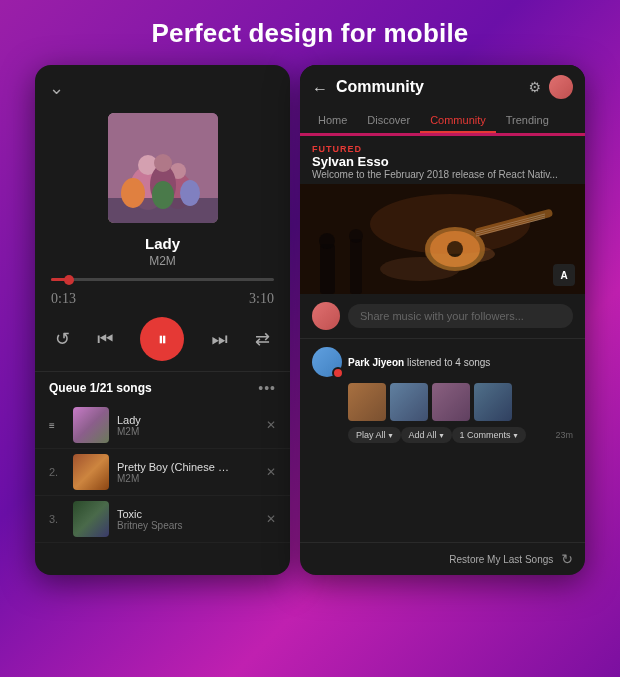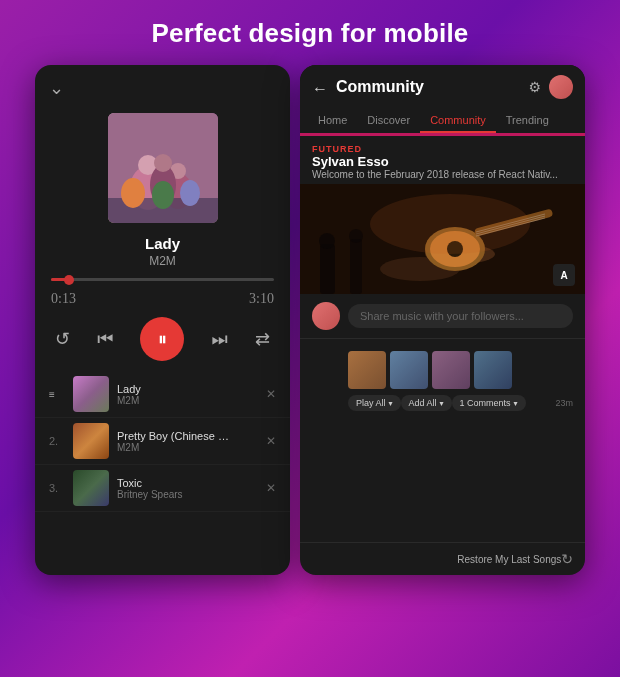--- a/index.html
+++ b/index.html
@@ -385,21 +385,21 @@
       font-size: 9px;
       margin-left: auto;
     }
     .restore-row {
       margin-top: auto;
       display: flex;
       justify-content: flex-end;
       align-items: center;
       padding: 8px 12px;
       border-top: 1px solid #2a2a2a;
-      gap: 0;
+      gap: 8px;
     }
     .restore-text {
       color: #aaa;
       font-size: 10px;
     }
     .restore-icon {
       color: #888;
       font-size: 14px;
     }
   </style>
@@ -456,20 +456,24 @@
     <div class="controls-row">
       <span class="ctrl-icon">↺</span>
       <span class="ctrl-icon">⏮</span>
       <div class="play-btn">
         <span>⏸</span>
       </div>
       <span class="ctrl-icon">⏭</span>
       <span class="ctrl-icon">⇄</span>
     </div>
 
+    <div class="queue-header">
+      <span class="queue-title">Queue 1/21 songs</span>
+      <span class="queue-dots">•••</span>
+    </div>
 
     <div class="queue-list">
 
       <div class="queue-item">
         <span class="queue-num-icon">≡</span>
         <div class="queue-thumb queue-thumb-1"></div>
         <div class="queue-info">
           <div class="queue-song">Lady</div>
           <div class="queue-artist">M2M</div>
         </div>
@@ -558,20 +562,29 @@
       </div>
       <div class="featured-logo">A</div>
     </div>
 
     <div class="share-row">
       <div class="share-avatar"></div>
       <div class="share-input">Share music with your followers...</div>
     </div>
 
     <div class="activity-row">
+      <div class="activity-user-row">
+        <div class="activity-avatar">
+          <div class="activity-avatar-badge"></div>
+        </div>
+        <div class="activity-text">
+          <span class="activity-name">Park Jiyeon</span>
+          <span> listened to 4 songs</span>
+        </div>
+      </div>
       <div class="songs-thumbs">
         <div class="song-thumb-sm st1"></div>
         <div class="song-thumb-sm st2"></div>
         <div class="song-thumb-sm st3"></div>
         <div class="song-thumb-sm st4"></div>
       </div>
       <div class="activity-actions">
         <div class="act-btn">Play All <span class="arr">▾</span></div>
         <div class="act-btn">Add All <span class="arr">▾</span></div>
         <div class="act-btn">1 Comments <span class="arr">▾</span></div>

